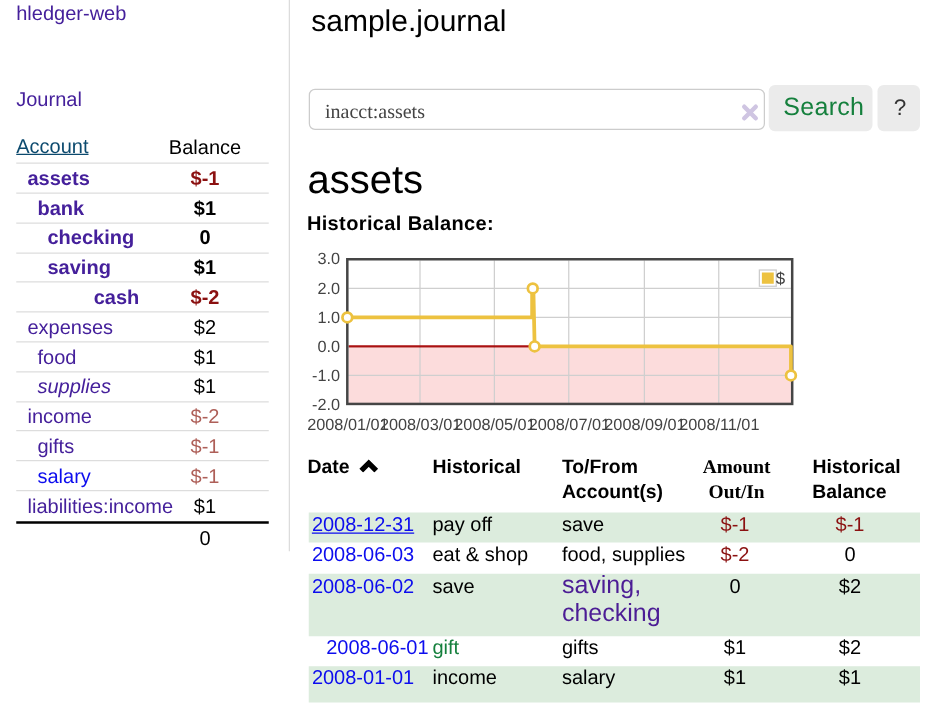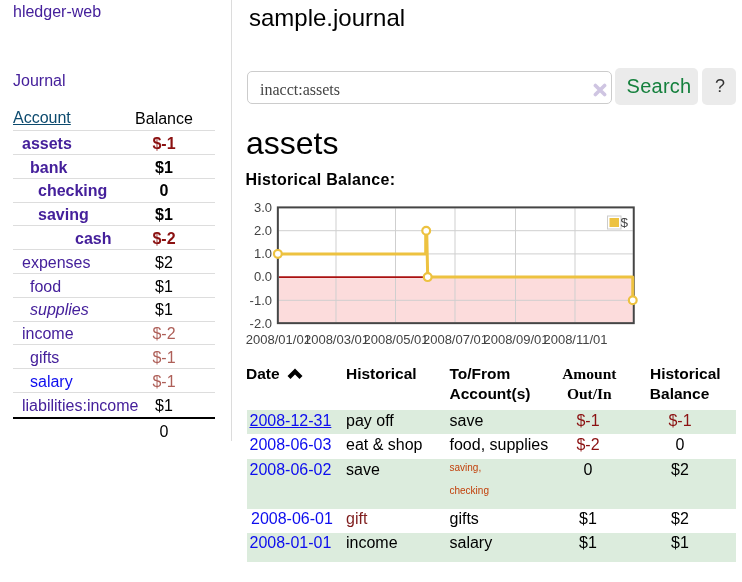--- a/index.html
+++ b/index.html
@@ -145,26 +145,26 @@
 <div class="abs r dred s16" style="left:630px; top:413.2px; width:100px;">$-1</div>
 
 <div class="abs blue s16" style="left:249.5px; top:437.2px;">2008-06-03</div>
 <div class="abs s16" style="left:346px; top:437.2px; color:#000;">eat &amp; shop</div>
 <div class="abs s16" style="left:449.5px; top:437.2px; color:#000;">food, supplies</div>
 <div class="abs r dred s16" style="left:538px; top:437.2px; width:100px;">$-2</div>
 <div class="abs r s16" style="left:630px; top:437.2px; width:100px; color:#000;">0</div>
 
 <div class="abs blue s16" style="left:249.5px; top:461.7px;">2008-06-02</div>
 <div class="abs s16" style="left:346px; top:461.7px; color:#000;">save</div>
-<div class="abs" style="left:449.5px; top:457.3px; font-size:10px; line-height:22.6px; color:#c2410c;">saving,<br>checking</div>
+<div class="abs" style="left:449.5px; top:457.3px; font-size:20px; line-height:22.6px; color:#4c1d95;">saving,<br>checking</div>
 <div class="abs r s16" style="left:538px; top:461.7px; width:100px; color:#000;">0</div>
 <div class="abs r s16" style="left:630px; top:461.7px; width:100px; color:#000;">$2</div>
 
-<div class="abs blue s16" style="left:251px; top:510.7px;">2008-06-01</div>
-<div class="abs s16" style="left:346px; top:510.7px; color:#7f1d1d;">gift</div>
+<div class="abs blue s16" style="left:261px; top:510.7px;">2008-06-01</div>
+<div class="abs s16" style="left:346px; top:510.7px; color:#15803d;">gift</div>
 <div class="abs s16" style="left:449.5px; top:510.7px; color:#000;">gifts</div>
 <div class="abs r s16" style="left:538px; top:510.7px; width:100px; color:#000;">$1</div>
 <div class="abs r s16" style="left:630px; top:510.7px; width:100px; color:#000;">$2</div>
 
 <div class="abs blue s16" style="left:249.5px; top:535.3px;">2008-01-01</div>
 <div class="abs s16" style="left:346px; top:535.3px; color:#000;">income</div>
 <div class="abs s16" style="left:449.5px; top:535.3px; color:#000;">salary</div>
 <div class="abs r s16" style="left:538px; top:535.3px; width:100px; color:#000;">$1</div>
 <div class="abs r s16" style="left:630px; top:535.3px; width:100px; color:#000;">$1</div>
 

